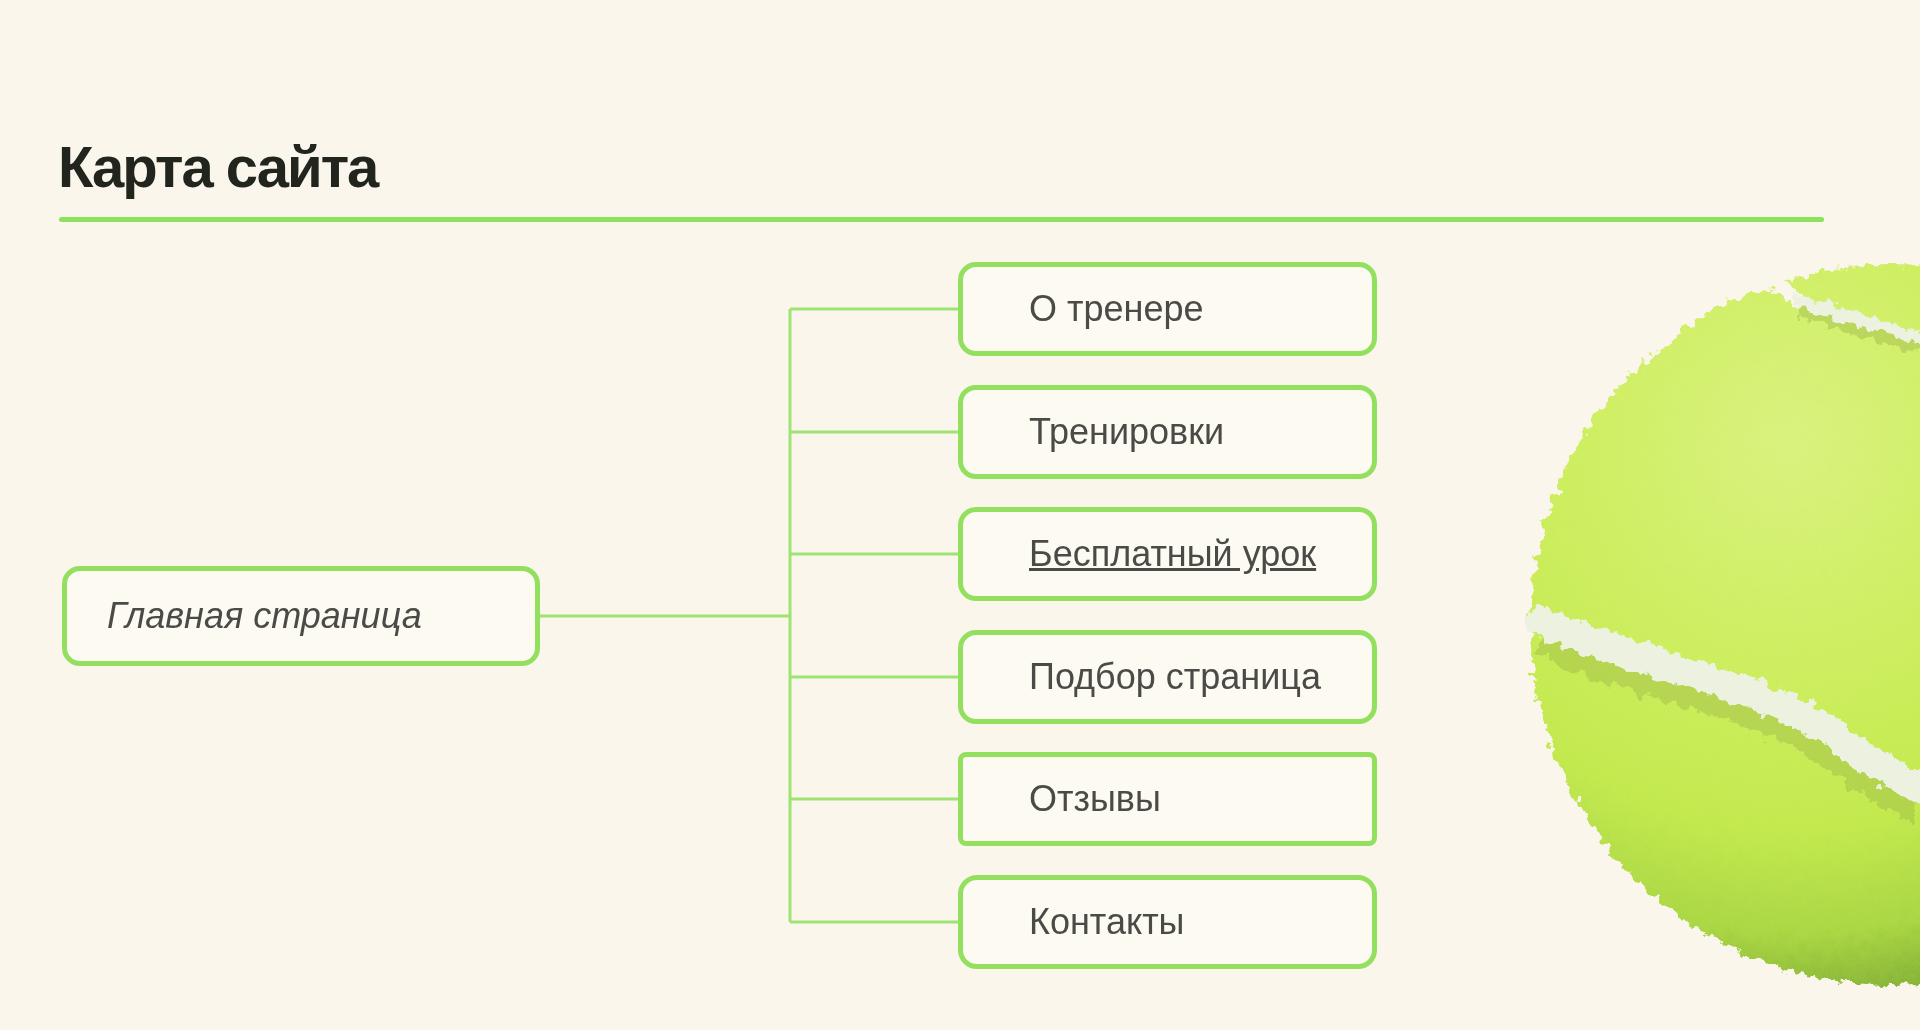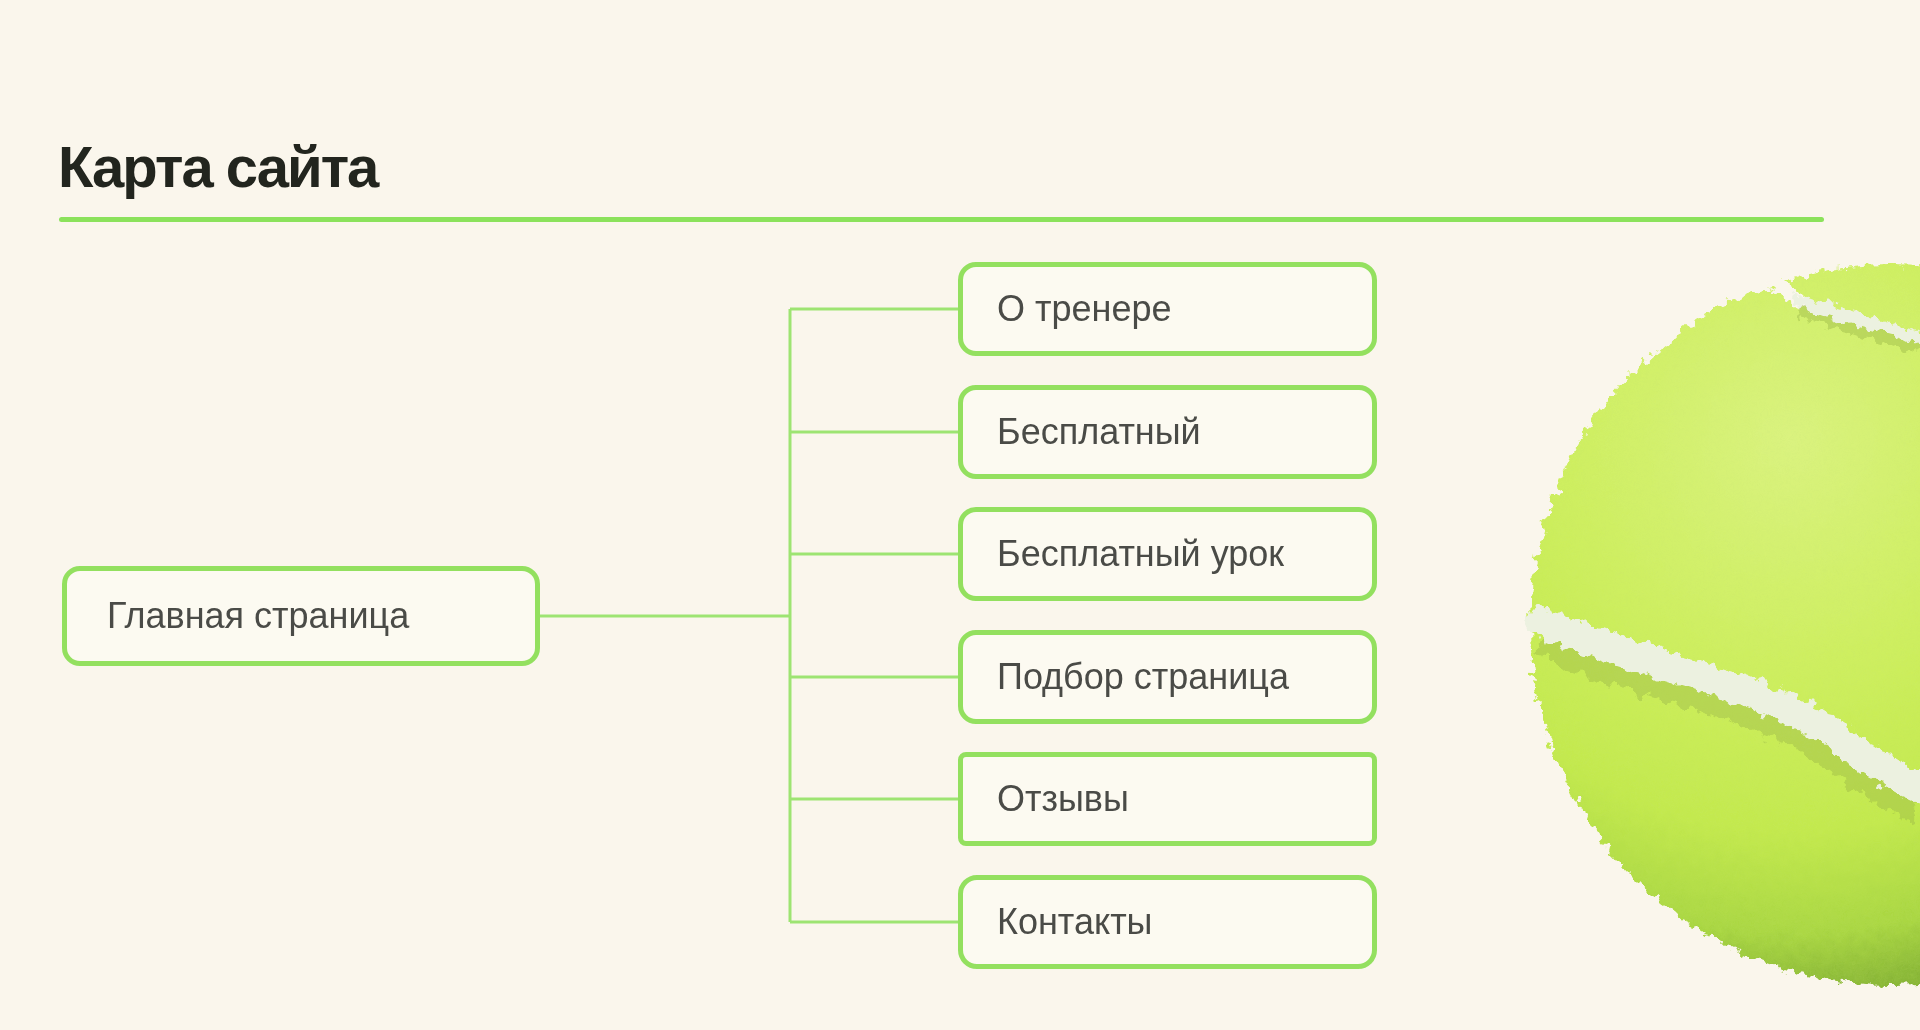--- a/index.html
+++ b/index.html
@@ -59,29 +59,30 @@
     align-items:center;
     color:var(--label-color);
     font-size:36px;
     line-height:1.1;
     white-space:nowrap;
   }
   .node.root{
     left:62px;top:526px;
     width:478px;height:100px;
     padding-left:40px;
+    font-style:italic;
   }
   .node.child{
     left:958px;
     width:419px;height:94px;
-    padding-left:34px;
+    padding-left:66px;
   }
   .node.child.c0{top:222px;}
   .node.child.c1{top:345px;}
-  .node.child.c2{top:467px;}
+  .node.child.c2{top:467px;text-decoration:underline;}
   .node.child.c3{top:590px;}
   .node.child.c4{top:712px;border-radius:8px;}
   .node.child.c5{top:835px;border-radius:19px;}
   svg.ball-layer{
     position:absolute;left:0;top:0;
     pointer-events:none;
   }
 </style>
 </head>
 <body>
@@ -104,21 +105,21 @@
   </svg>
 
   <div class="node root">
     <span>Главная страница</span>
   </div>
 
   <div class="node child c0">
     <span>О тренере</span>
   </div>
   <div class="node child c1">
-    <span>Бесплатный</span>
+    <span>Тренировки</span>
   </div>
   <div class="node child c2">
     <span>Бесплатный урок</span>
   </div>
   <div class="node child c3">
     <span>Подбор страница</span>
   </div>
   <div class="node child c4">
     <span>Отзывы</span>
   </div>

